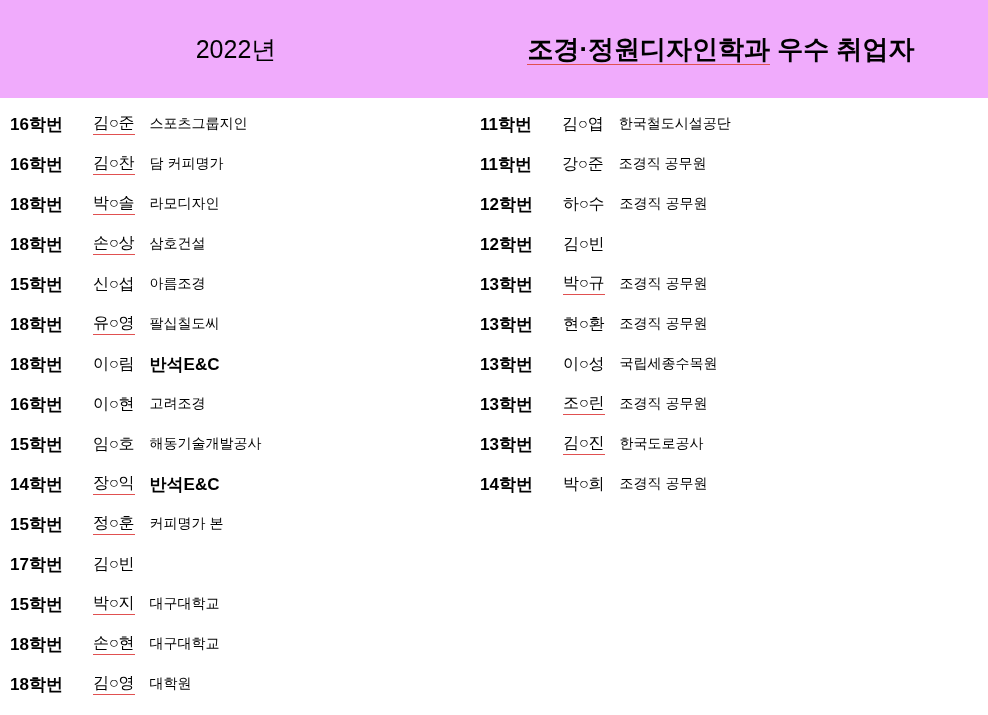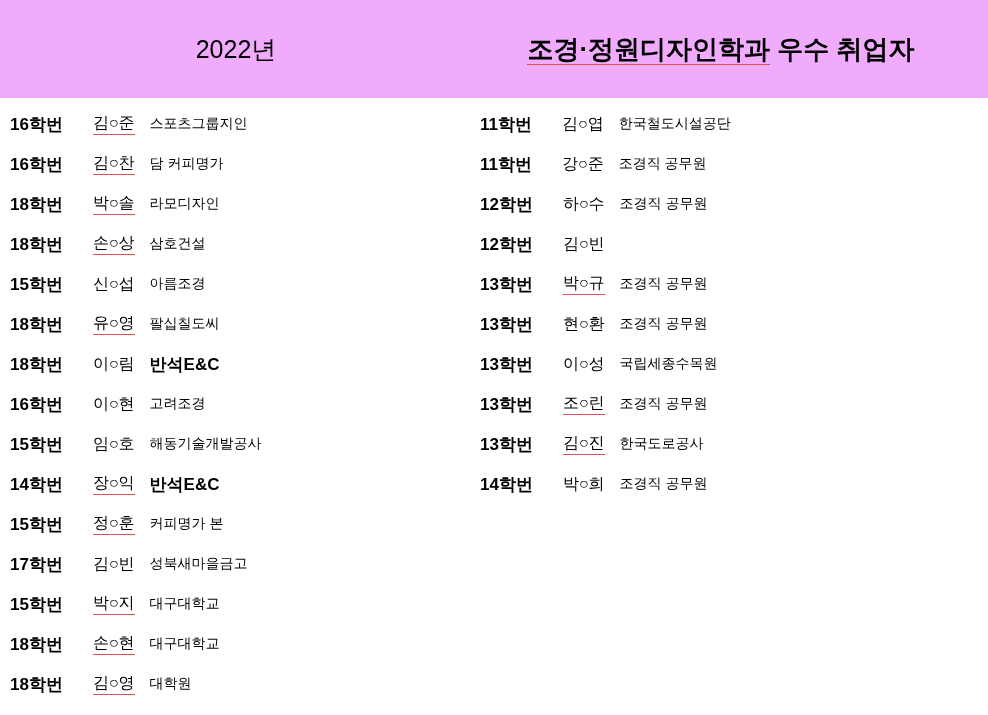--- a/index.html
+++ b/index.html
@@ -169,21 +169,20 @@
           <span class="company bold">반석E&amp;C</span>
         </div>
         <div class="entry">
           <span class="year">15학번</span>
           <span class="name spell">정○훈</span>
           <span class="company">커피명가 본</span>
         </div>
         <div class="entry">
           <span class="year">17학번</span>
           <span class="name">김○빈</span>
-          <span class="company">성북새마을금고</span>
         </div>
         <div class="entry">
           <span class="year">15학번</span>
           <span class="name spell">박○지</span>
           <span class="company">대구대학교</span>
         </div>
         <div class="entry">
           <span class="year">18학번</span>
           <span class="name spell">손○현</span>
           <span class="company">대구대학교</span>

